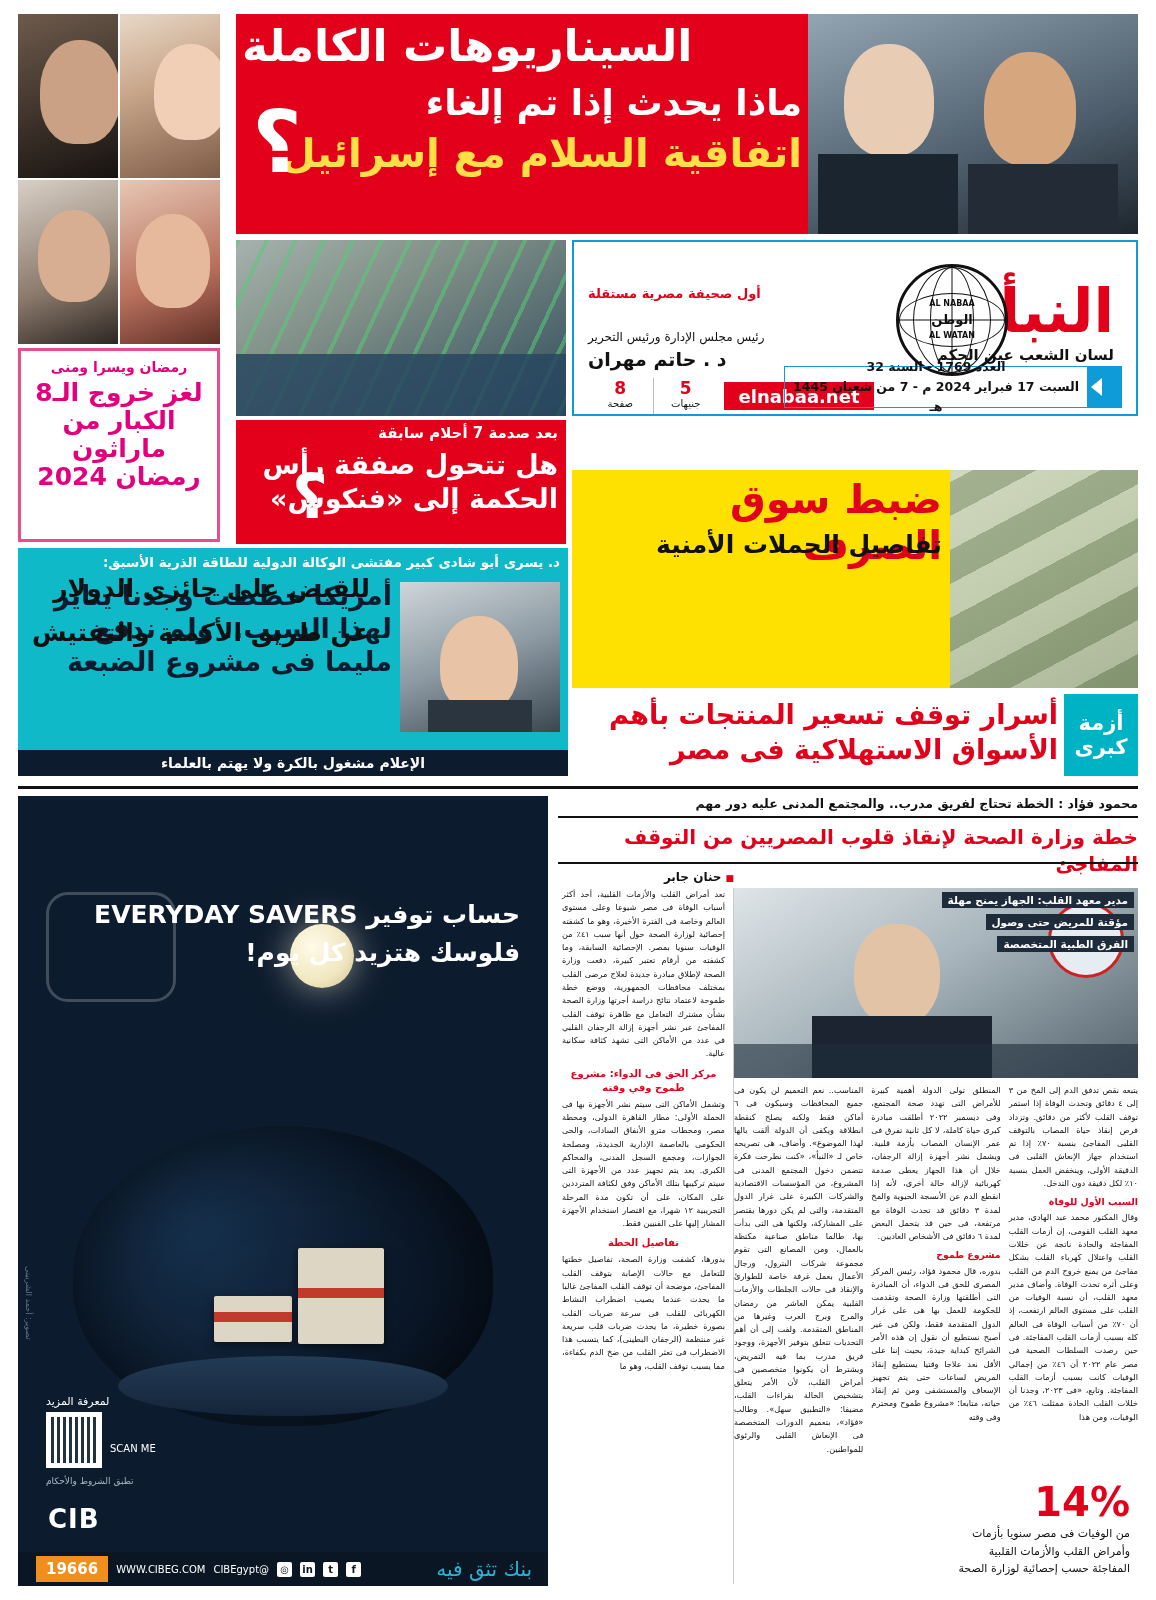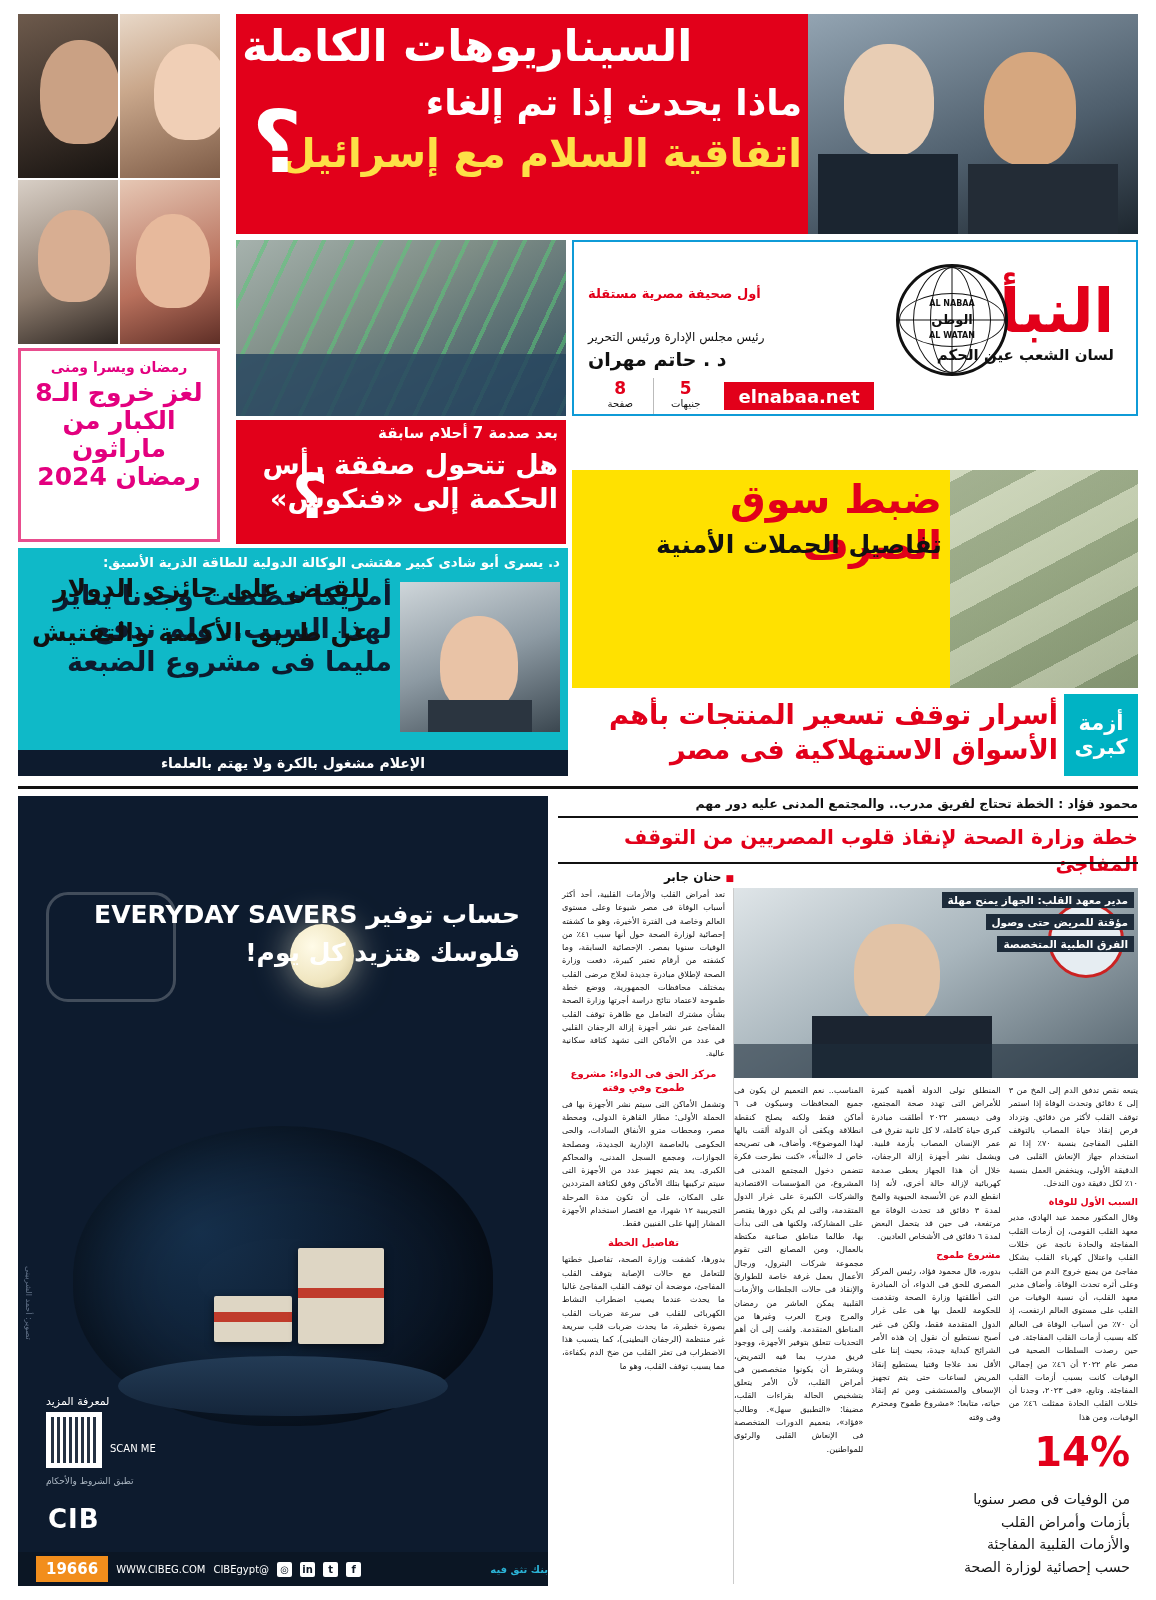--- a/index.html
+++ b/index.html
@@ -143,21 +143,21 @@
   #cib-qr { position:absolute; left:28px; bottom:118px; width:56px; height:56px; background:#fff; }
   #cib-qr-grid { position:absolute; inset:5px; background:
      repeating-linear-gradient(90deg,#0d1b2e 0 3px, #fff 3px 6px),
      repeating-linear-gradient(0deg,#0d1b2e 0 3px, transparent 3px 6px);
      opacity:.9; }
   #cib-scan { position:absolute; left:92px; bottom:132px; color:#fff; font-size:10px; }
   #cib-terms { position:absolute; left:28px; bottom:100px; color:#aab6c2; font-size:9px; }
   #cib-logo { position:absolute; left:30px; bottom:52px; color:#fff; font-size:26px; font-weight:bold; letter-spacing:1px;}
   #cib-bottombar { position:absolute; left:0; bottom:0; width:100%; height:34px; background:#0b1624;
      display:flex; align-items:center; }
-  #cib-tag { color:#2bb3d6; font-size:10px; font-weight:bold; }
+  #cib-tag { color:#2bb3d6; font-size:20px; font-weight:normal; padding-right:16px; }
   #cib-social { margin-right:auto; display:flex; align-items:center; gap:8px; padding-left:10px;}
   .sicon { width:15px; height:15px; background:#fff; border-radius:2px; color:#0b1624;
      font-size:10px; display:flex; align-items:center; justify-content:center; font-weight:bold;}
   #cib-handle, #cib-web { color:#fff; font-size:10px; }
   #cib-hotline { background:#f28e1c; color:#fff; font-size:15px; font-weight:bold;
      padding:4px 10px; margin-left:8px; }
   #cib-vert-credit { position:absolute; left:6px; top:470px; color:#64748b; font-size:8px;
      writing-mode:vertical-rl; }
 
   
@@ -182,21 +182,21 @@
      display:flex; gap:8px; direction:rtl; }
   .hcol { flex:1; font-size:8.2px; line-height:1.62; text-align:justify; color:#111; }
   #right-col { position:absolute; right:404px; top:92px; width:172px; height:696px;
      padding-right:8px; border-right:1px solid #ccc; font-size:8.2px; line-height:1.62;
      text-align:justify; color:#111; }
   #right-col .subhead { display:block; color:#e2001a; font-weight:bold; font-size:10px;
      text-align:center; margin:6px 0 3px; line-height:1.4;}
   .colsubhead { display:block; color:#e2001a; font-weight:bold; font-size:9.4px; margin:4px 0 2px; }
   #stat-block { position:absolute; right:8px; bottom:6px; width:180px; text-align:right; }
   #stat-num { font-size:40px; font-weight:bold; color:#e2001a; line-height:1; }
-  #stat-text { font-size:14px; color:#111; line-height:1.6; margin-top:16px; }
+  #stat-text { font-size:11px; color:#111; line-height:1.6; margin-top:3px; }
 </style>
 </head>
 <body>
 
 <div class="page">
 
   <div class="abs" id="celeb-strip">
     <div class="celeb c1">
         <div class="face f1"></div>
       </div>
@@ -271,20 +271,27 @@
       <div class="pbox">
         <div class="pnum">5</div>
         <div class="plab">جنيهات</div>
       </div>
       <div class="pbox">
         <div class="pnum">8</div>
         <div class="plab">صفحة</div>
       </div>
     </div>
     <div id="site-url">elnabaa.net</div>
+    <div id="issue-bar">
+      <div id="issue-arrow"></div>
+      <div class="lines">
+        <div>العدد 1769 - السنة 32</div>
+        <div>السبت 17 فبراير 2024 م - 7 من شعبان 1445 هـ</div>
+      </div>
+    </div>
   </div>
 
   <div class="abs" id="yellow-box">
     <div id="dollar-photo">
       <div style="position:absolute;inset:0;background:
         repeating-linear-gradient(-28deg, rgba(120,140,100,.55) 0 30px, rgba(200,210,180,.5) 30px 60px);"></div>
     </div>
     <div id="yellow-title">ضبط سوق الصرف</div>
     <div id="yellow-sub">تفاصيل الحملات الأمنية</div>
     <div class="abs" style="right:768px;top:104px;width:360px;text-align:right;color:#111;font-size:25px;font-weight:bold;">للقبض على حائزى الدولار</div>

